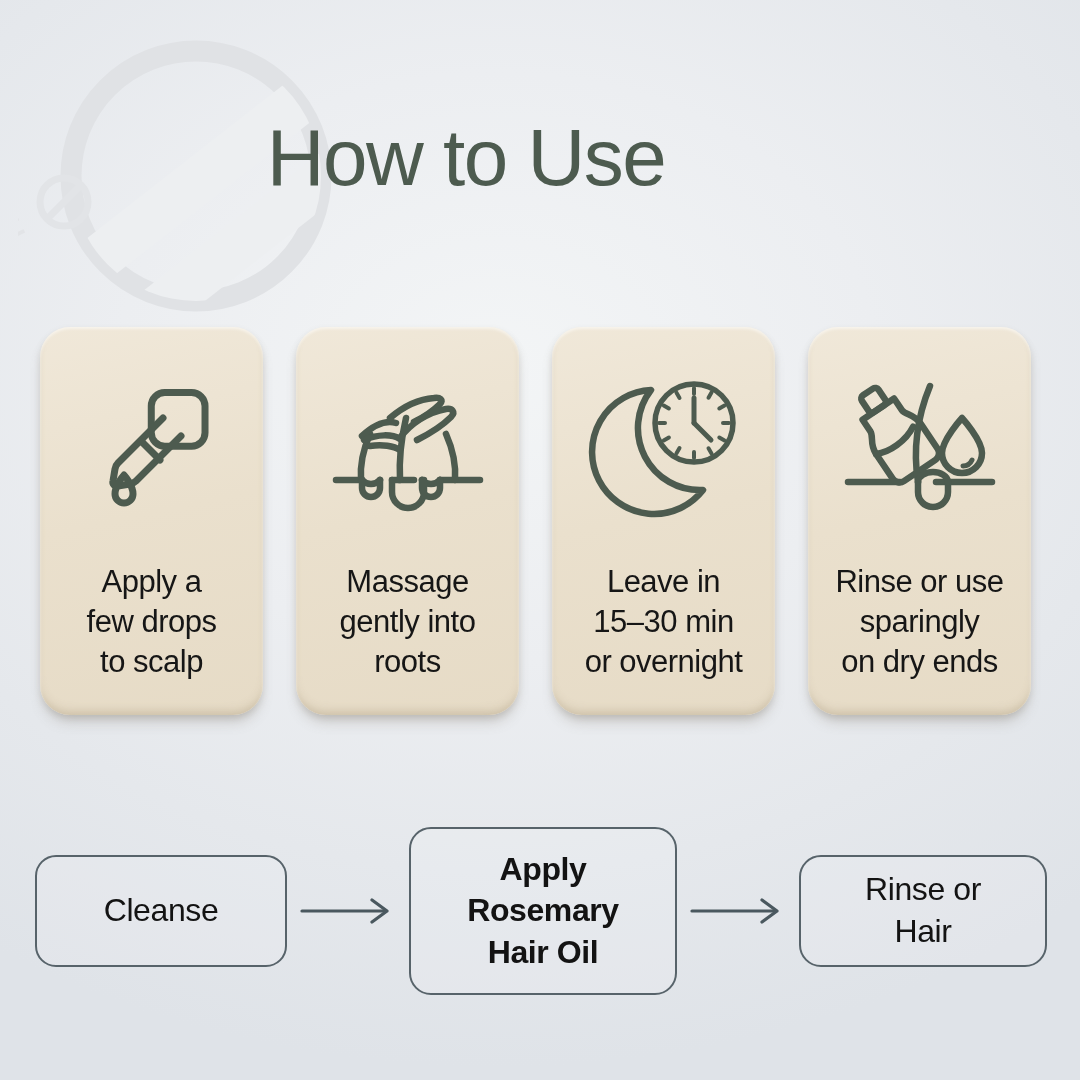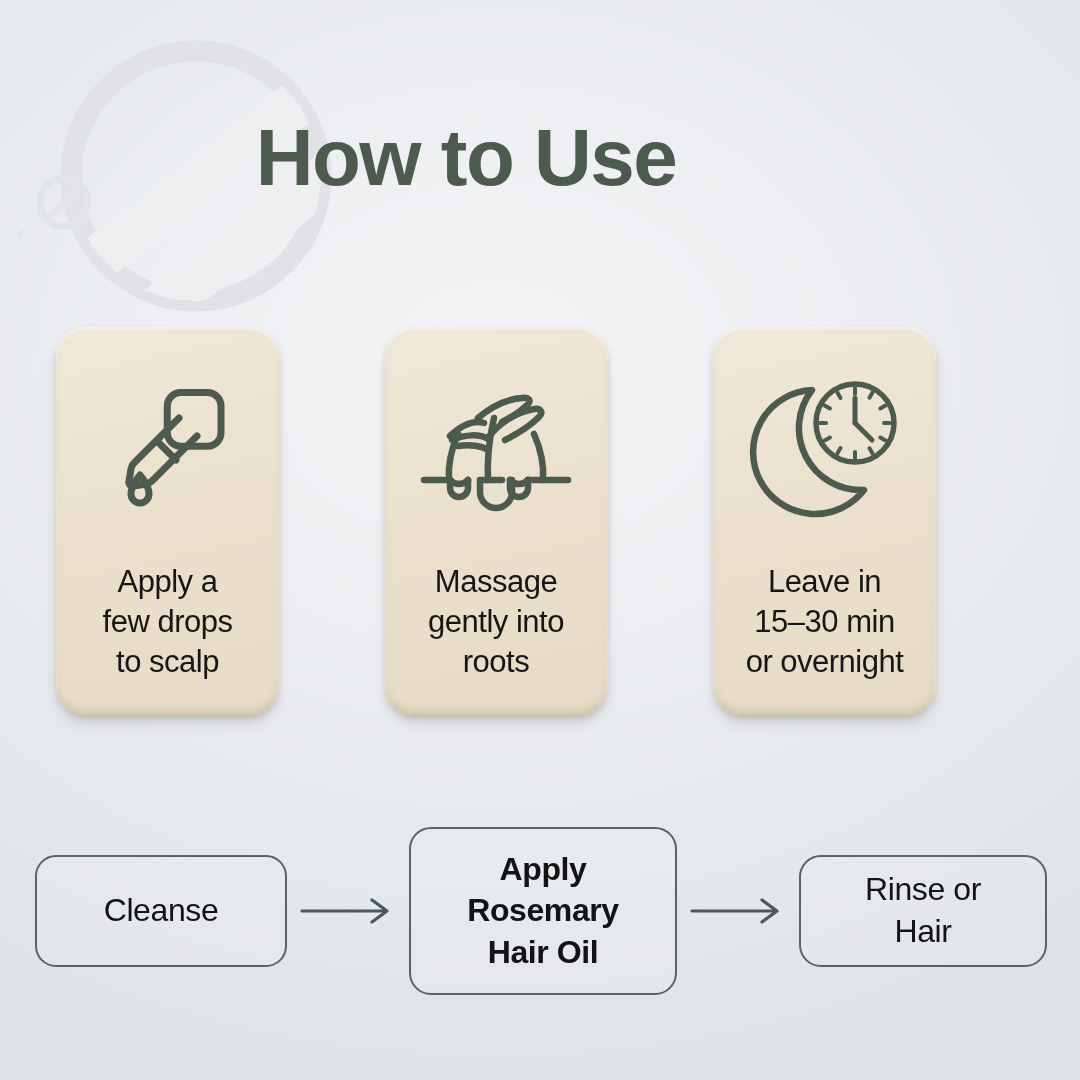--- a/index.html
+++ b/index.html
@@ -32,32 +32,32 @@
 
   
   .title {
     position: absolute;
     top: 118px;
     left: 0;
     width: 932px;
     text-align: center;
     font-size: 80px;
     line-height: 1;
-    font-weight: 700;
+    font-weight: 400;
     letter-spacing: -1.5px;
     color: #4d5b4f;
     font-family: "Liberation Sans", sans-serif;
   }
 
   
   .cards {
     position: absolute;
     top: 327px;
-    left: 56px;
-    width: 880px;
+    left: 40px;
+    width: 991px;
     height: 392px;
     display: flex;
     justify-content: space-between;
   }
 
   .card {
     position: relative;
     width: 223px;
     height: 388px;
     border-radius: 30px;
@@ -237,20 +237,44 @@
           <path d="M87.5 77.3 l3 -5.2"></path>
             <path d="M119.5 21.7 l3 -5.2"></path>
         </g>
       </svg>
     </div>
     <div class="card-label">Leave in
 15–30 min
 or overnight</div>
   </div>
 
+  <div class="card">
+    <div class="card-icon">
+      <svg width="152" height="150" viewBox="0 0 152 150" fill="none" stroke="#4d5b4f" stroke-width="6.5" stroke-linecap="round" stroke-linejoin="round">
+
+        <path d="M4 108 H56 M92 108 H148"></path>
+
+        <g transform="rotate(-34 48 50)">
+          <path d="M26 30 h38 v14 c0 6 8 10 8 22 v30 a8 8 0 0 1 -8 8 H26 a8 8 0 0 1 -8 -8 V66 c0 -12 8 -16 8 -22 z"></path>
+          <rect x="36" y="10" width="20" height="20" rx="4"></rect>
+          <path d="M18 66 c12 6 32 6 46 -2"></path>
+        </g>
+
+        <path d="M86 12 c-14 34 -17 64 -12 96"></path>
+        <path d="M74 108 v10 a15 15 0 0 0 30 0 v-10"></path>
+        <path d="M74 108 c0 -6 8 -10 15 -10 s15 4 15 10"></path>
+
+        <path d="M118 44 c0 0 -20 22 -20 35 a20 20 0 0 0 40 0 c0 -13 -20 -35 -20 -35 z"></path>
+        <path d="M128 86 a10 10 0 0 1 -9 6" stroke-width="5"></path>
+      </svg>
+    </div>
+    <div class="card-label">Rinse or use
+sparingly
+on dry ends</div>
+  </div>
 
 </div>
 
 <div class="flow">
 
   <div class="flow-box b1">
     <span>Cleanse</span>
   </div>
 
   <div class="arrow">

